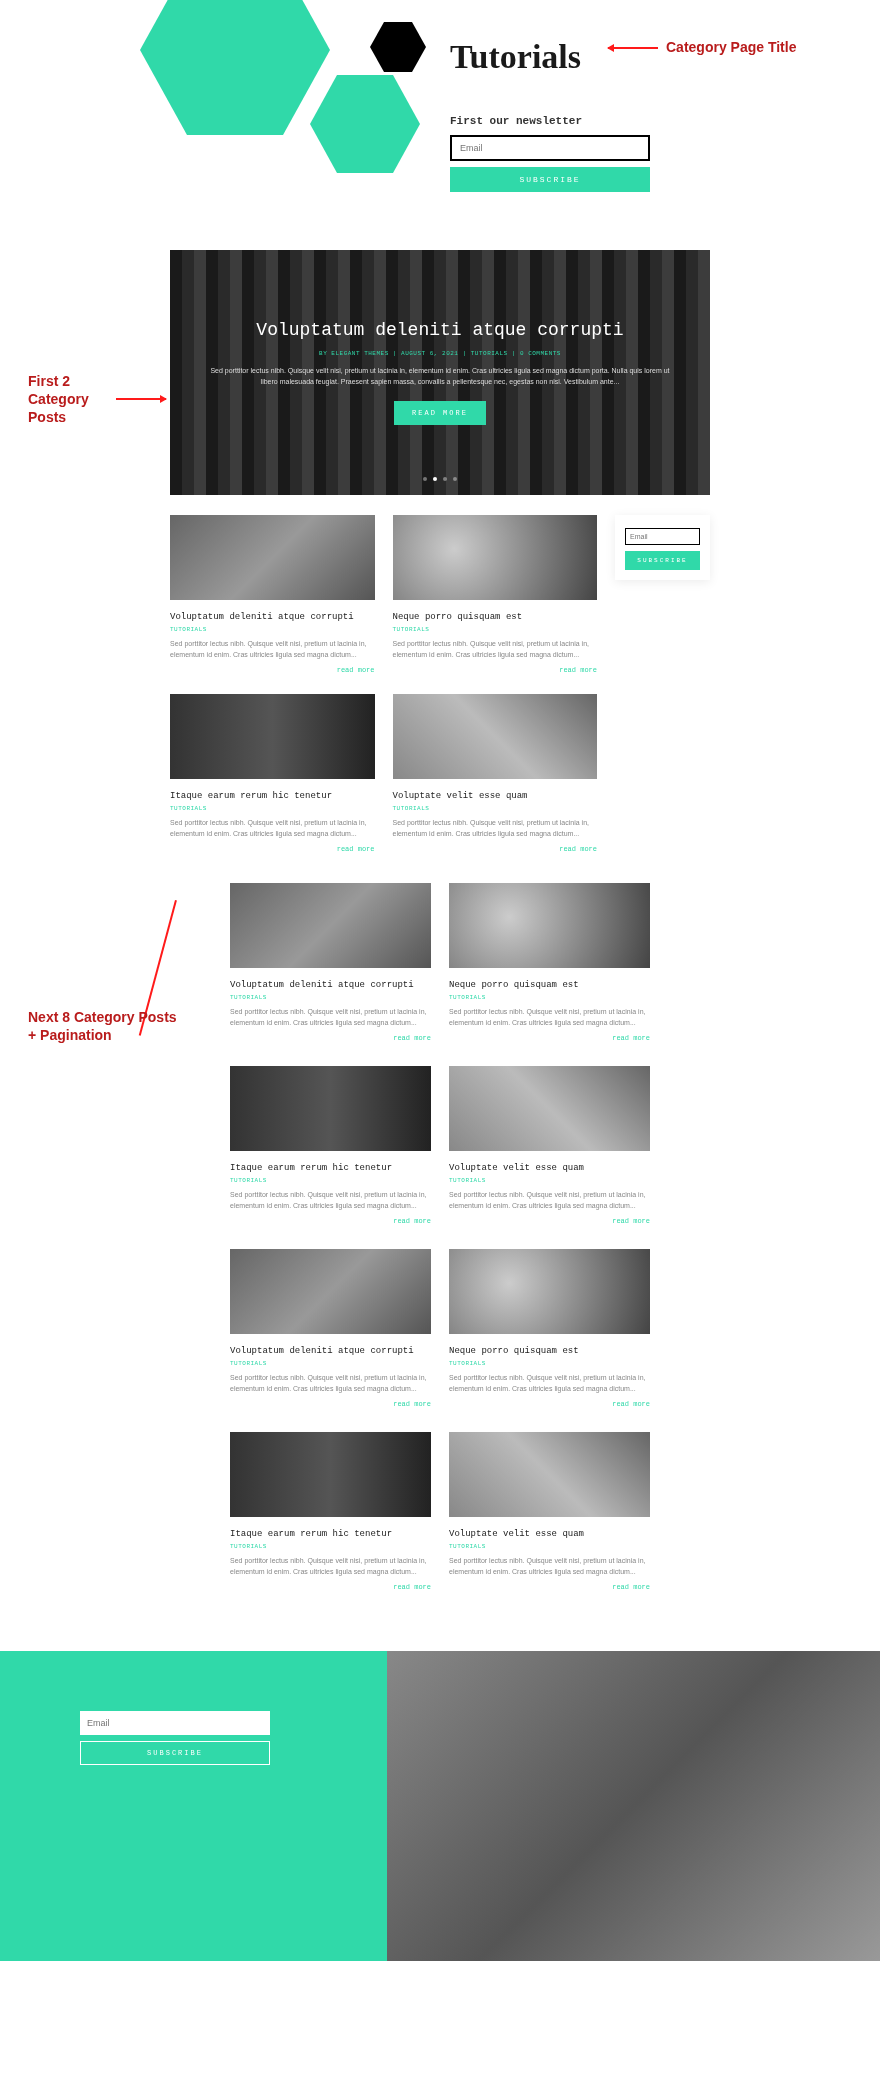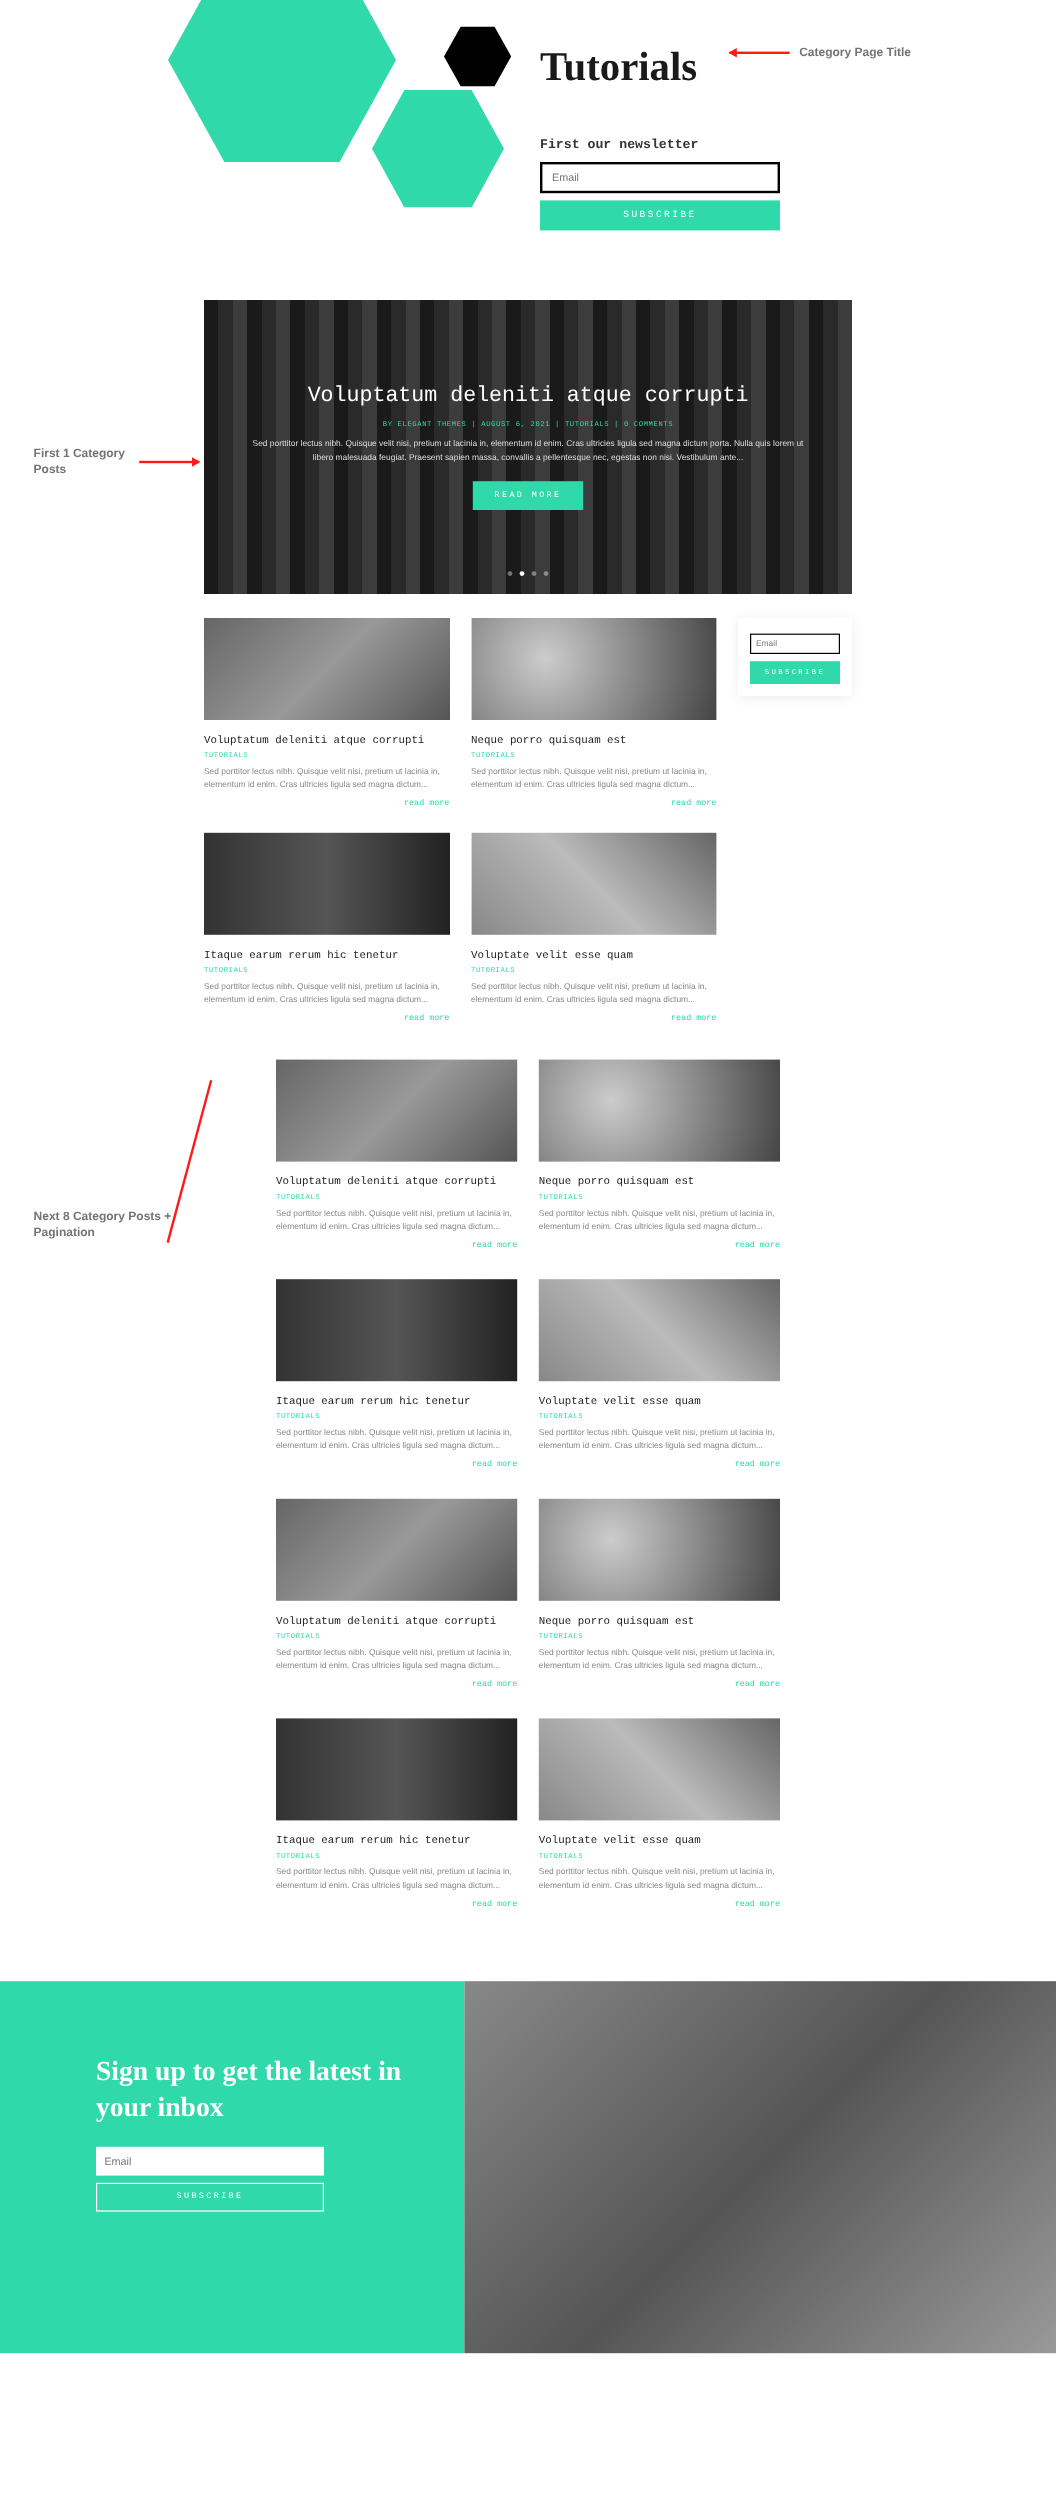--- a/index.html
+++ b/index.html
@@ -1,20 +1,20 @@
 <!DOCTYPE html>
 <html><head>
 <meta charset="utf-8">
 <style>
 *{margin:0;padding:0;box-sizing:border-box}
 body{font-family:Georgia,serif;background:#fff;width:880px}
 .page{position:relative;width:880px}
 
 
-.annot{position:absolute;color:#737373;font-family:Arial,sans-serif;font-weight:700;font-size:10px;line-height:1.3;z-index:100}
+.annot{position:absolute;color:#b91c1c;font-family:Arial,sans-serif;font-weight:700;font-size:14px;line-height:1.3;z-index:100}
 .annot-arrow{display:inline-block;vertical-align:middle}
 .annot-arrow.left{width:50px;height:2px;background:#ff1a1a;position:relative;margin:0 8px}
 .annot-arrow.left:before{content:"";position:absolute;left:-1px;top:-3px;border-right:7px solid #ff1a1a;border-top:4px solid transparent;border-bottom:4px solid transparent}
 .annot-arrow.right{width:50px;height:2px;background:#ff1a1a;position:relative;margin:0 8px}
 .annot-arrow.right:before{content:"";position:absolute;right:-1px;top:-3px;border-left:7px solid #ff1a1a;border-top:4px solid transparent;border-bottom:4px solid transparent}
 .diag-line{position:absolute;width:2px;background:#ff1a1a;transform-origin:top left}
 
 
 .hex-area{position:relative;height:220px}
 .hex{position:absolute}
@@ -71,21 +71,21 @@
 </style>
 </head>
 <body>
 
 <div class="page">
 
   <div class="annot" style="left:600px;top:38px">
     <span class="annot-arrow left"></span><span>Category Page Title</span>
   </div>
   <div class="annot" style="left:28px;top:372px">
-    <span style="display:inline-block;width:80px;vertical-align:middle">First 1 Category Posts</span><span class="annot-arrow right"></span>
+    <span style="display:inline-block;width:80px;vertical-align:middle">First 2 Category Posts</span><span class="annot-arrow right"></span>
   </div>
   <div class="annot" style="left:28px;top:1008px;width:150px">
     <span>Next 8 Category Posts + Pagination</span>
   </div>
   <div class="diag-line" style="left:175px;top:900px;height:140px;transform:rotate(15deg)"></div>
 
   <div class="hex-area">
     <div class="hex hex-teal-big">
       <svg width="190" height="170">
           <polygon points="47,0 143,0 190,85 143,170 47,170 0,85" fill="#30d9a9"></polygon>
@@ -213,21 +213,20 @@
     <div class="card-img v4"></div>
     <h3>Voluptate velit esse quam</h3>
     <div class="card-cat">TUTORIALS</div>
     <div class="card-ex">Sed porttitor lectus nibh. Quisque velit nisi, pretium ut lacinia in, elementum id enim. Cras ultricies ligula sed magna dictum...</div>
     <div class="card-more">read more</div>
   </div>
     </div>
 
   <div class="signup-band">
     <div class="signup-left">
-      <h2>Sign up to get the latest in your inbox</h2>
       <input placeholder="Email" style="">
       <button class="sub-btn">SUBSCRIBE</button>
     </div>
     <div class="signup-right"></div>
   </div>
 
   <div class="cta-area">
     
     
     

